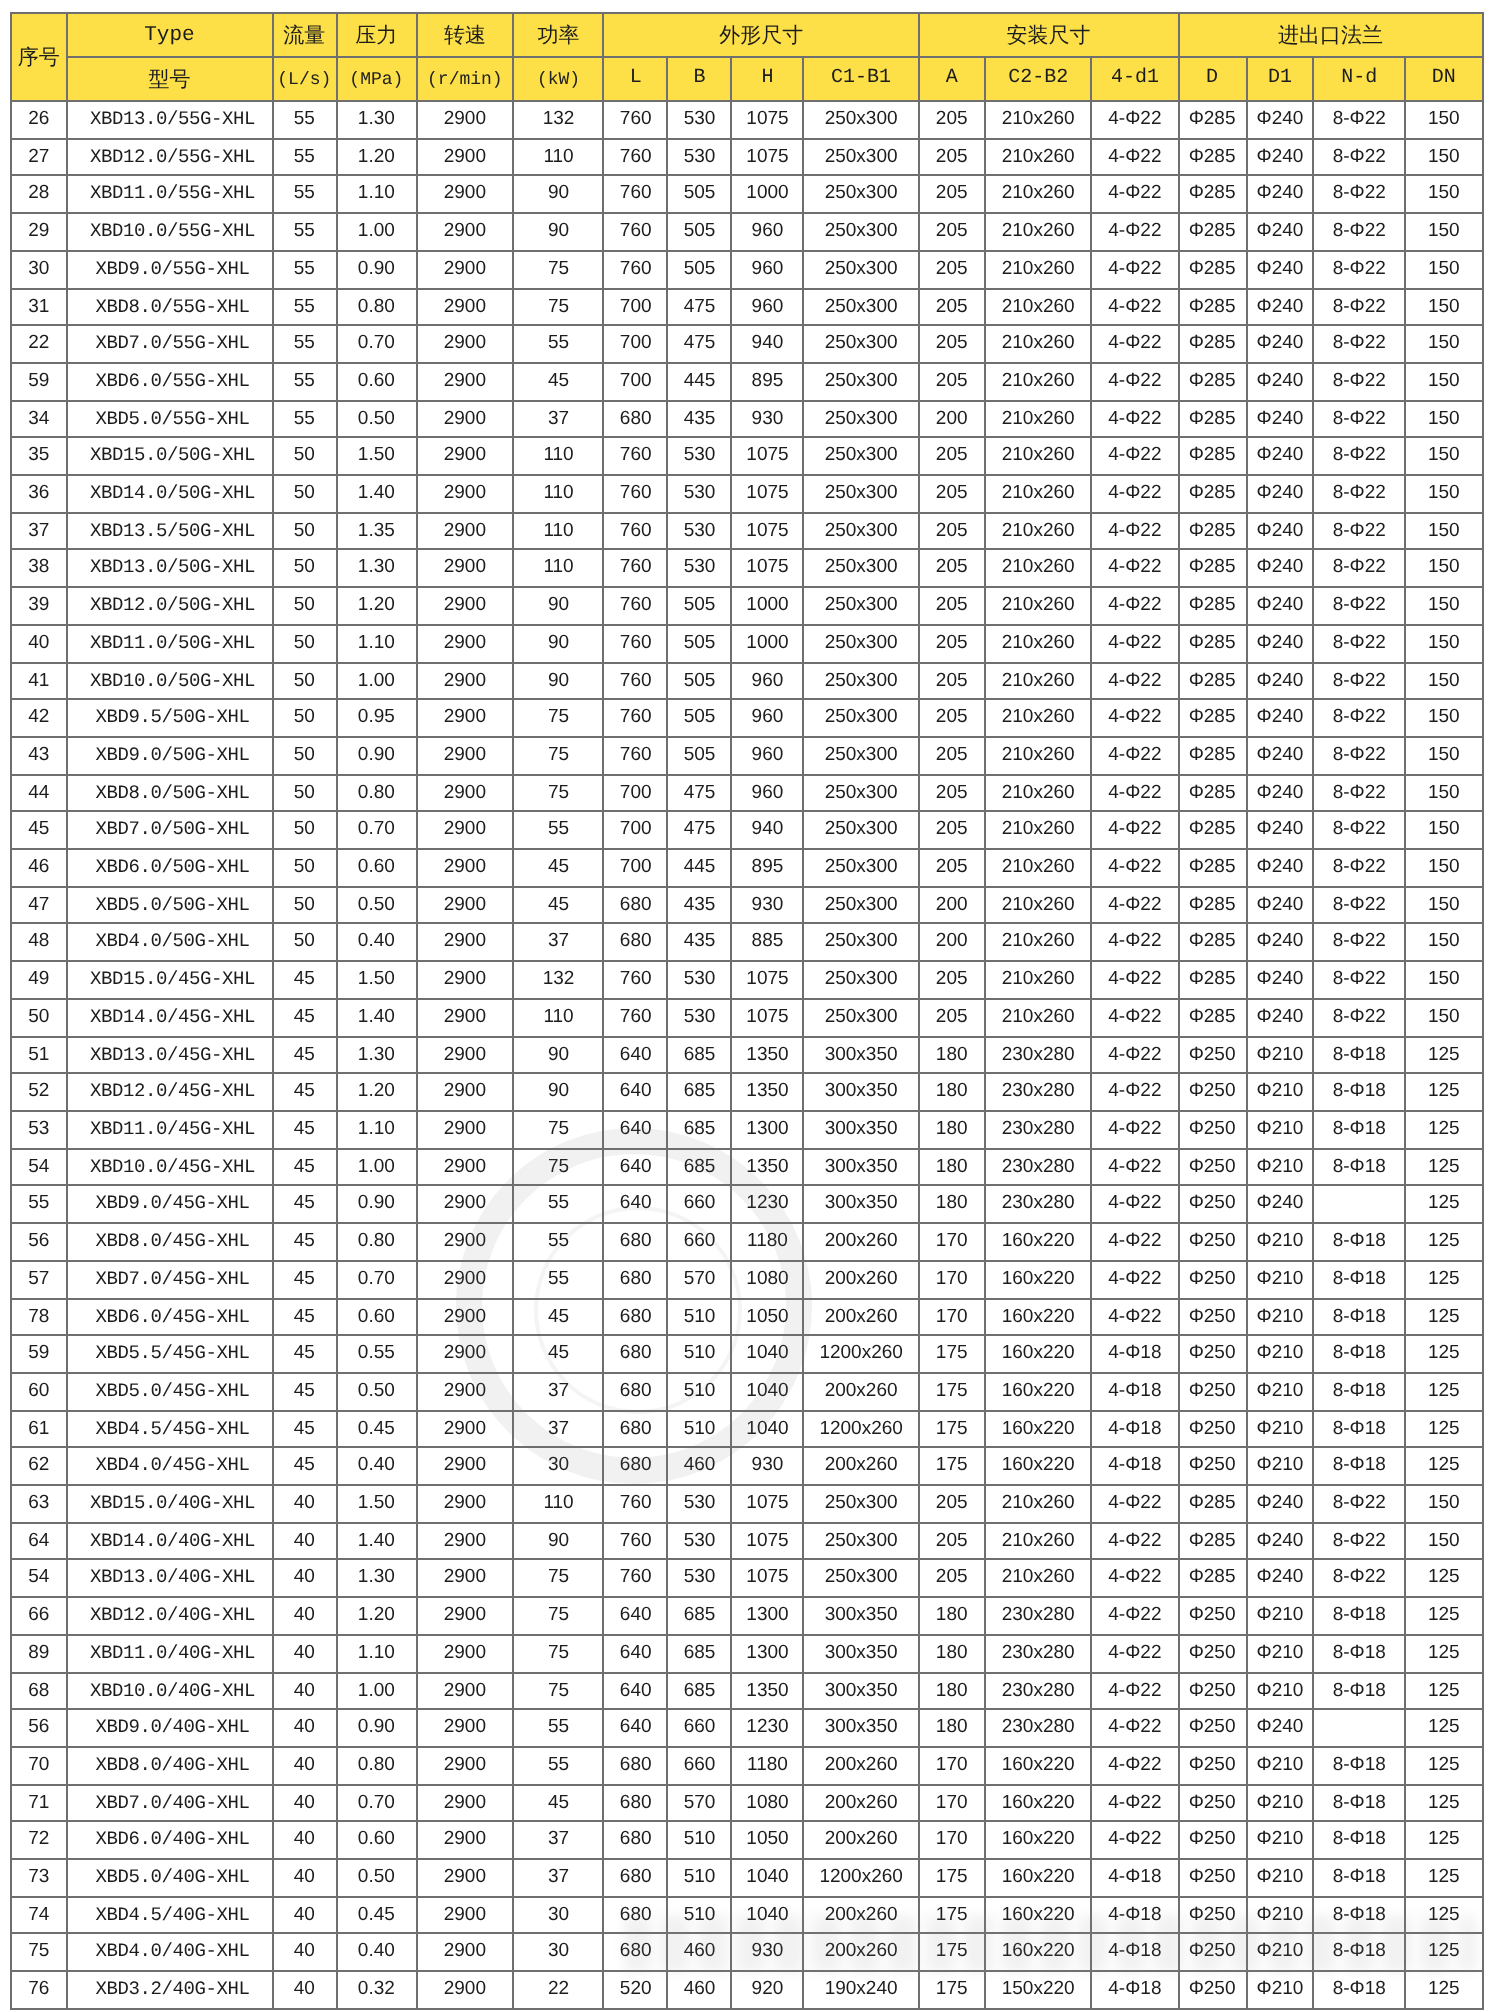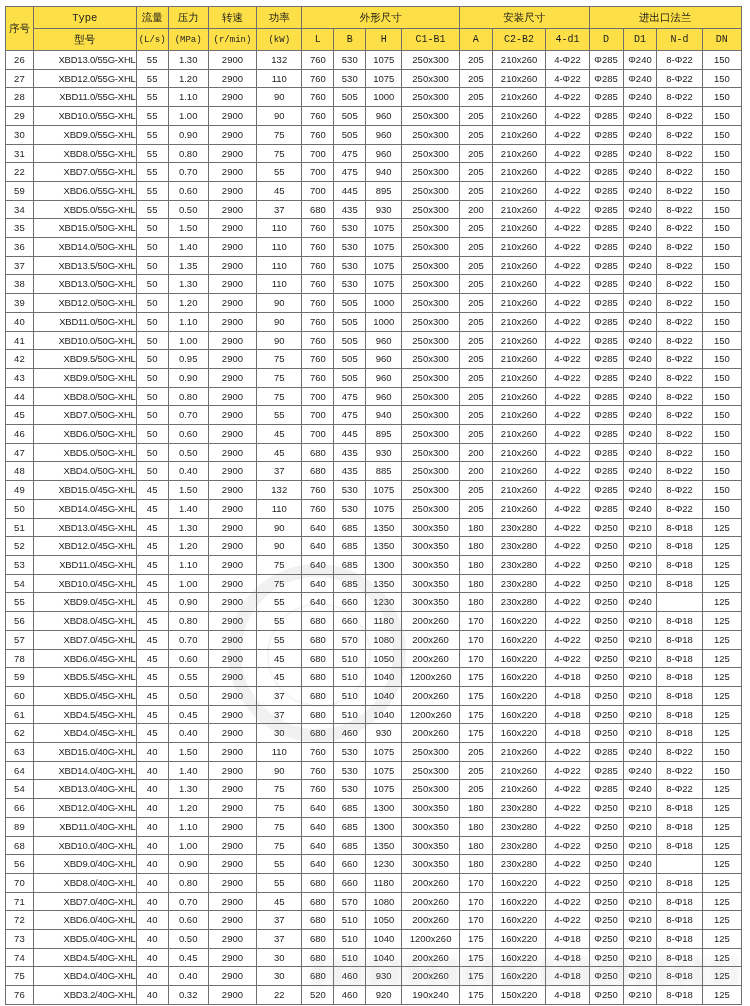--- a/index.html
+++ b/index.html
@@ -44,23 +44,24 @@
   }
   thead th.sub {
     font-size: 10px;
   }
   tbody td {
     font-size: 9.5px;
     height: 17.7px;
     line-height: 17.7px;
   }
   tbody td.model-cell {
-    text-align: right;
+    text-align: center;
     padding-left: 3px;
     letter-spacing: -0.2px;
+    font-family: Liberation Mono, monospace;
   }
   
   .watermark-circle {
     position: absolute;
     left: 228px;
     top: 558px;
     width: 152px;
     height: 152px;
     border: 13px solid rgba(120, 120, 120, 0.10);
     border-radius: 50%;

